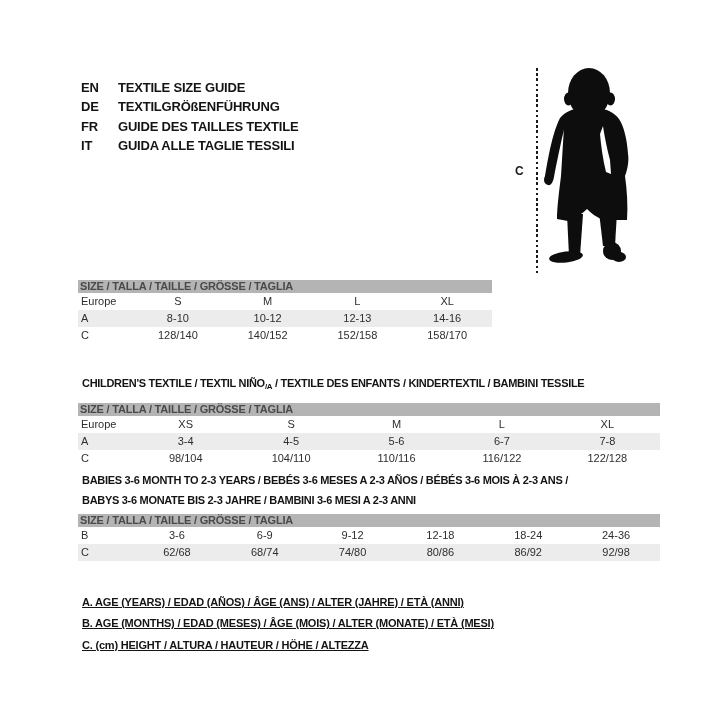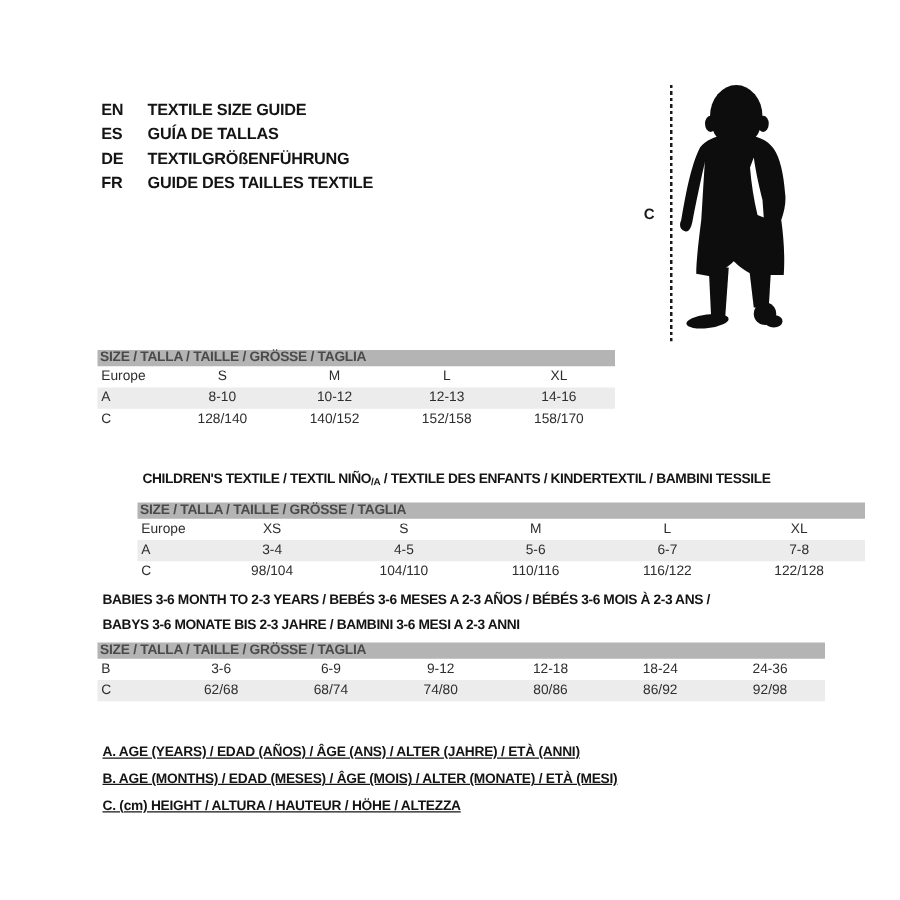--- a/index.html
+++ b/index.html
@@ -30,46 +30,46 @@
     white-space:nowrap;line-height:12px;margin:0 0 10px 4px;}
   .sec-title .sub{font-size:8px;vertical-align:-2px;}
   .sec-title-2line{line-height:20px;margin:0 0 4px 4px;}
   .bar{height:13px;line-height:13px;background:var(--bar_bg);color:var(--bar_text);
     font-size:11px;font-weight:bold;letter-spacing:-0.2px;padding-left:2px;white-space:nowrap;}
   .trow{display:flex;height:17px;line-height:17px;font-size:11px;color:var(--text);}
   .trow.shaded{background:var(--row_shade);}
   .trow .lbl{width:55px;padding-left:3px;}
   .trow .val{flex:1;text-align:center;}
   .s1{top:280px;width:414px;}
-  .s2{top:377px;width:582px;margin-left:32px;}
+  .s2{top:377px;width:582px;}
   .s3{top:470px;width:582px;}
   
   .legend{position:absolute;left:82px;top:592px;}
   .legend-line{font-size:11px;font-weight:bold;letter-spacing:-0.2px;color:var(--title);
     line-height:21.3px;white-space:nowrap;text-decoration:underline;}
 </style>
 </head>
 <body>
 
 <div class="lang-block">
   <div class="lang-row">
     <span class="lang-code">EN</span>
     <span class="lang-label">TEXTILE SIZE GUIDE</span>
   </div>
   <div class="lang-row">
-    <span class="lang-code">ES</span>
-    <span class="lang-label">GUÍA DE TALLAS</span>
-  </div>
-  <div class="lang-row">
     <span class="lang-code">DE</span>
     <span class="lang-label">TEXTILGRÖßENFÜHRUNG</span>
   </div>
   <div class="lang-row">
     <span class="lang-code">FR</span>
     <span class="lang-label">GUIDE DES TAILLES TEXTILE</span>
+  </div>
+  <div class="lang-row">
+    <span class="lang-code">IT</span>
+    <span class="lang-label">GUIDA ALLE TAGLIE TESSILI</span>
   </div>
 </div>
 
 <div class="figure-wrap">
   <div class="dash-line"></div>
   <div class="measure-c">C</div>
   <svg class="toddler-svg" width="100" height="206" viewBox="0 0 100 206" xmlns="http://www.w3.org/2000/svg">
     <g fill="var(--silhouette)">
 
       <ellipse cx="47" cy="29" rx="21" ry="25"></ellipse>

